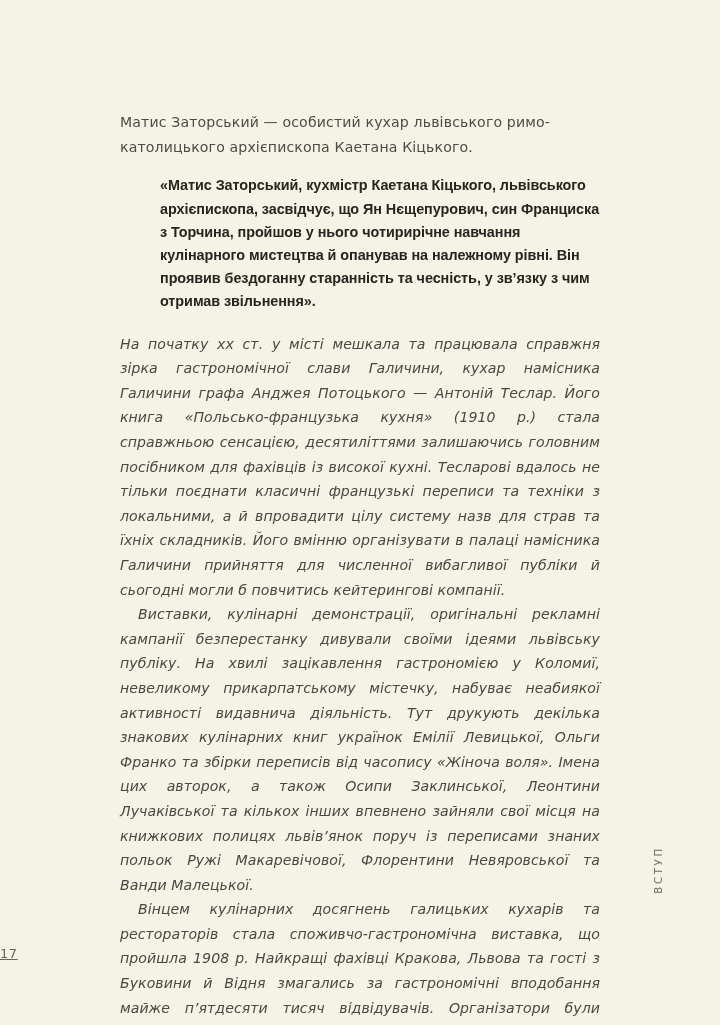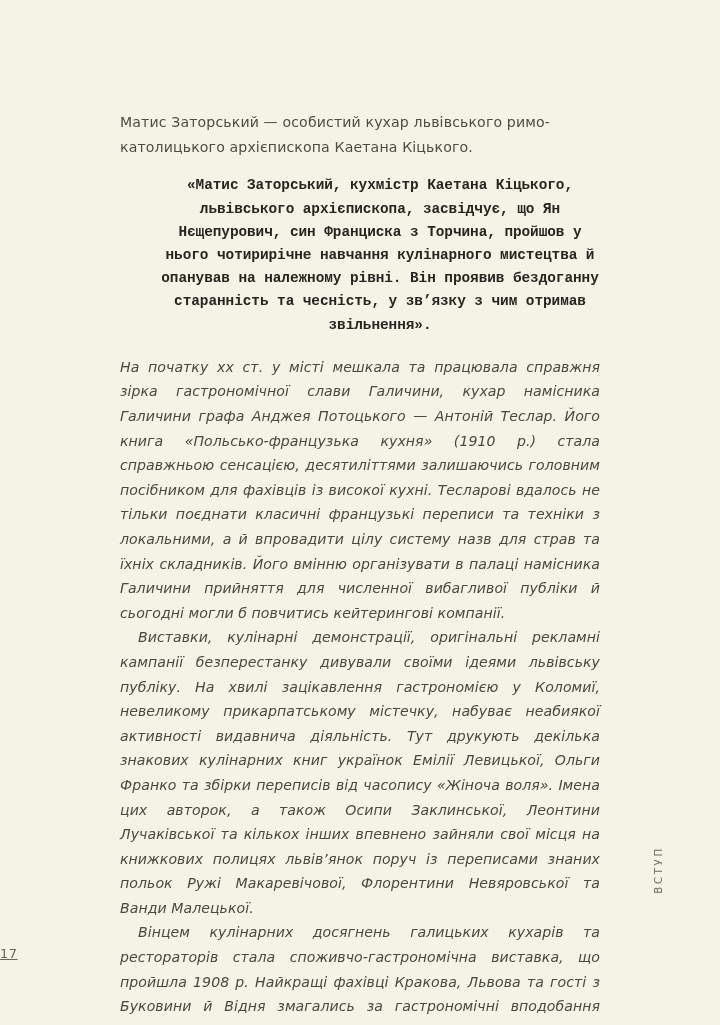--- a/index.html
+++ b/index.html
@@ -43,27 +43,27 @@
     font-weight: 400;
   }
 
   .pull-quote {
     margin: 0 0 18px 0;
     padding: 0 0 0 40px;
   }
 
   .pull-quote p {
     margin: 0;
-    font-family: Liberation Mono, monospace;
+    font-family: Liberation Sans, sans-serif;
     font-size: 14.4px;
     line-height: 23.2px;
     font-weight: 700;
     color: #272520;
     letter-spacing: -0.004em;
-    text-align: center;
+    text-align: left;
   }
 
   .body-block {
     font-family: "DejaVu Sans", "Liberation Sans", sans-serif;
     font-size: 14.1px;
     line-height: 24.6px;
     color: #4b483f;
     text-align: justify;
     text-justify: inter-word;
     letter-spacing: 0.004em;

